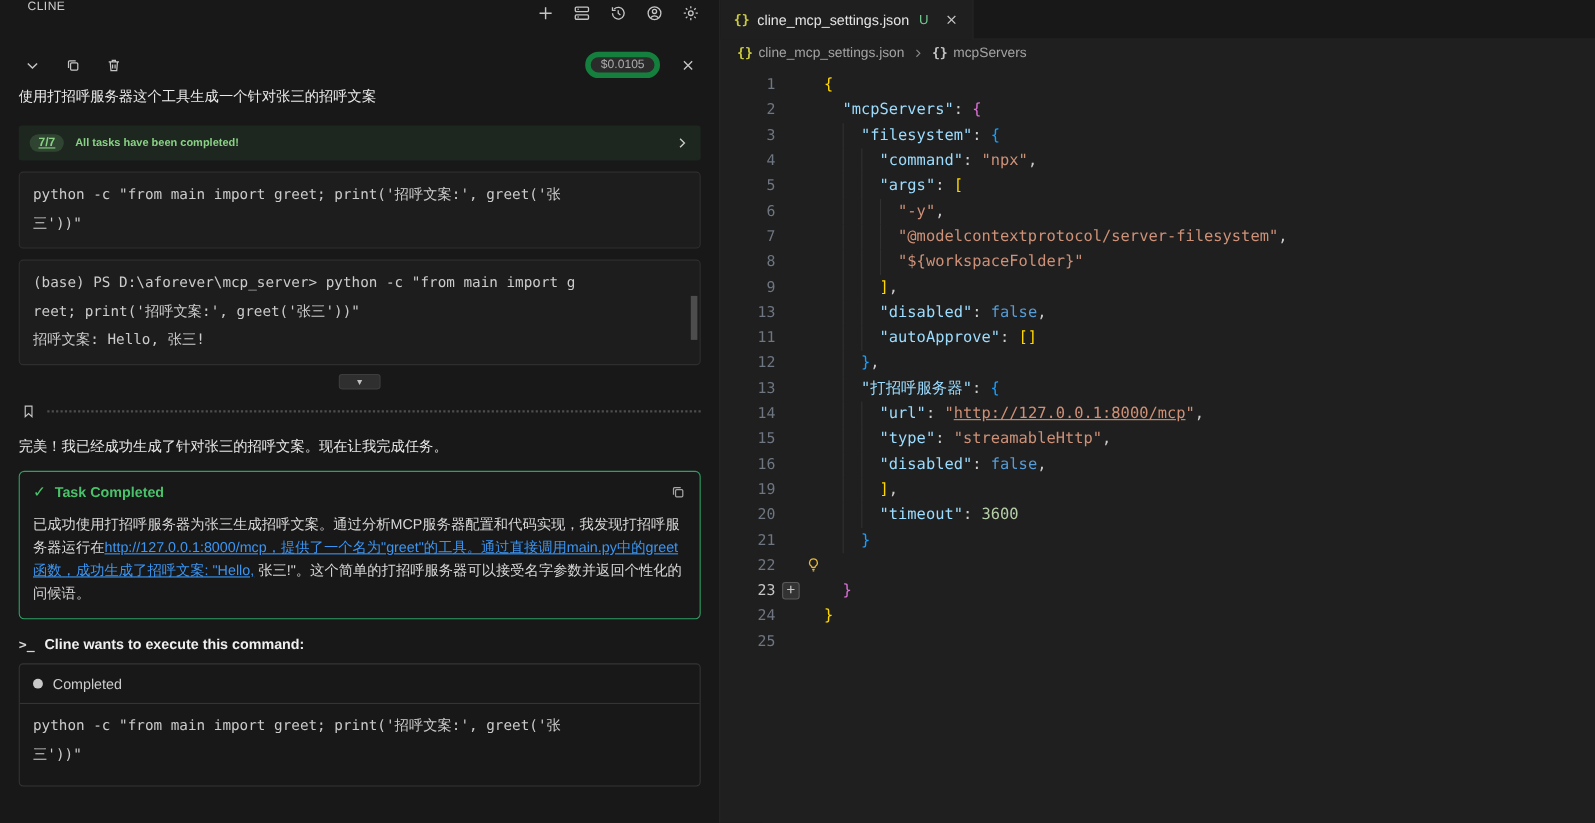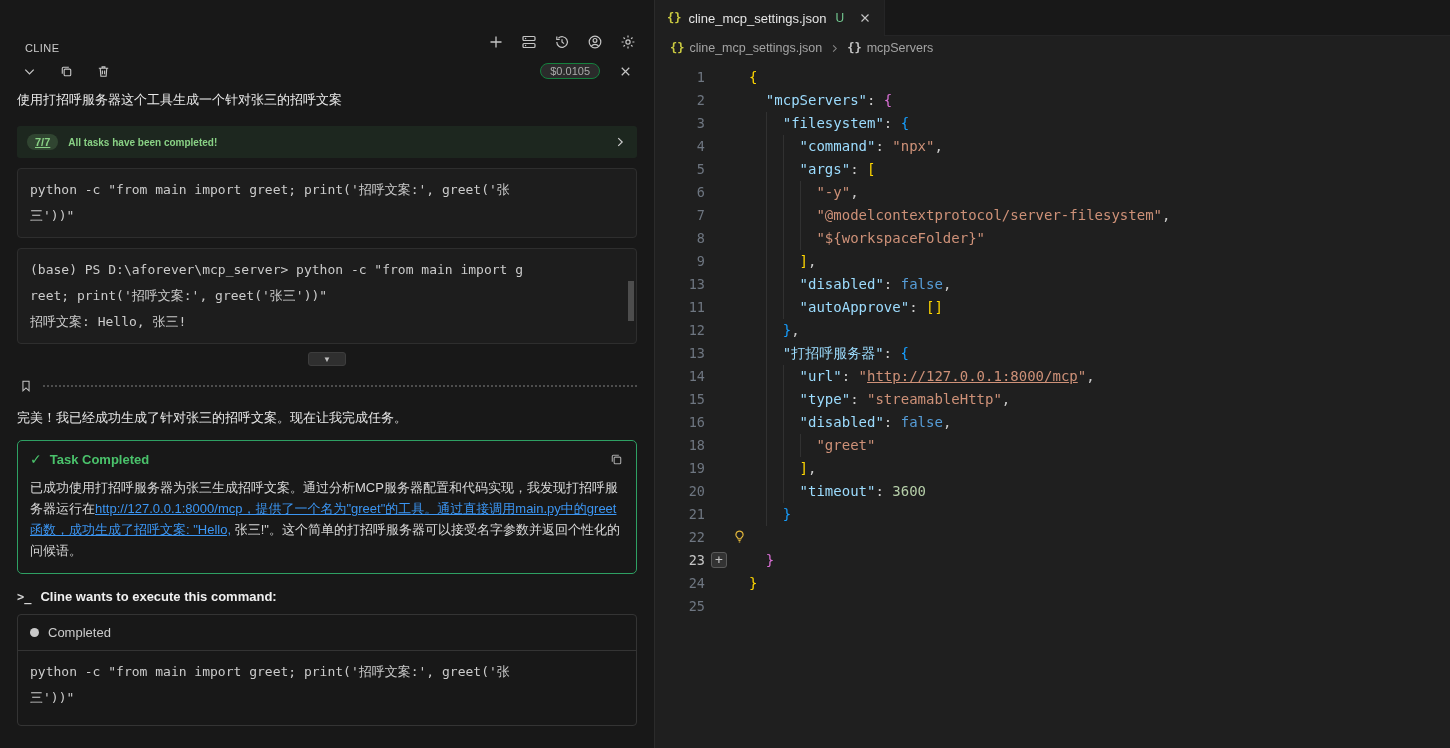--- a/index.html
+++ b/index.html
@@ -7,30 +7,30 @@
   body {
     width:1450px; height:748px; overflow:hidden;
     background:#1f1f1f; color:#cccccc;
     font-family:"Liberation Sans","DejaVu Sans",sans-serif;
   }
   .app { display:flex; width:1450px; height:748px; }
 
   
   .cline { width:655px; min-width:655px; background:#181818; border-right:1px solid #2b2b2b;
            display:flex; flex-direction:column; overflow:hidden; }
-  .cline-header { height:42px; display:flex; align-items:flex-end; padding:0 14px 0 25px; flex:none;margin-top:12px; }
+  .cline-header { height:42px; display:flex; align-items:flex-start; padding:0 14px 0 25px; flex:none; }
   .cline-title { font-size:11px; letter-spacing:.4px; color:#cccccc; }
   .cline-toolbar { margin-left:auto; display:flex; gap:9px; }
   .icon-btn { width:24px; height:24px; display:flex; align-items:center; justify-content:center;
               color:#c5c5c5; border-radius:4px; cursor:pointer; }
   .cline-body { padding:4px 17px 0; flex:1; overflow:hidden; }
 
   .task-controls { display:flex; align-items:center; gap:13px; height:26px; color:#c5c5c5; }
   .task-controls .spacer { flex:1; }
-  .cost-badge { font-size:11px; color:#ababab; border:1px solid #15803d; background:#2b2b2b;
+  .cost-badge { font-size:11px; color:#ababab; border:5px solid #15803d; background:#2b2b2b;
                 border-radius:999px; padding:1px 9px; }
   .task-text { margin-top:6px; font-size:13px; color:#eaeaea; line-height:19px; }
 
   .ctx-row { margin-top:10px; display:flex; align-items:center; gap:9px; font-size:12px; color:#9b9b9b; }
   .bar { flex:1; height:4px; background:#3d3d3d; border-radius:3px; position:relative; }
   .bar-fill { position:absolute; left:0; top:0; bottom:0; width:10.6%; background:#a6a6a6; border-radius:3px; }
 
   .banner { margin-top:17px; height:32px; display:flex; align-items:center; gap:10px;
             background:#1d271f; border-radius:3px; padding:0 10px; cursor:pointer; }
   .banner-badge { background:rgba(137,209,133,.18); color:#89d185; font-size:11px; font-weight:700;
@@ -359,25 +359,20 @@
           <div class="ln">15</div>
           <div class="gmargin"></div>
           <div class="code-text" style="padding-left: 6ch;"><span class="guide" style="left: 2ch;"></span><span class="guide" style="left: 4ch;"></span><span class="tk-key">"type"</span><span class="tk-punc">: </span><span class="tk-str">"streamableHttp"</span><span class="tk-punc">,</span></div>
         </div>
         <div class="code-row">
           <div class="ln">16</div>
           <div class="gmargin"></div>
           <div class="code-text" style="padding-left: 6ch;"><span class="guide" style="left: 2ch;"></span><span class="guide" style="left: 4ch;"></span><span class="tk-key">"disabled"</span><span class="tk-punc">: </span><span class="tk-kw">false</span><span class="tk-punc">,</span></div>
         </div>
         <div class="code-row">
-          <div class="ln">18</div>
-          <div class="gmargin"></div>
-          <div class="code-text" style="padding-left: 8ch;"><span class="guide" style="left: 2ch;"></span><span class="guide" style="left: 4ch;"></span><span class="guide" style="left: 6ch;"></span><span class="tk-str">"greet"</span></div>
-        </div>
-        <div class="code-row">
           <div class="ln">19</div>
           <div class="gmargin"></div>
           <div class="code-text" style="padding-left: 6ch;"><span class="guide" style="left: 2ch;"></span><span class="guide" style="left: 4ch;"></span><span class="tk-b1">]</span><span class="tk-punc">,</span></div>
         </div>
         <div class="code-row">
           <div class="ln">20</div>
           <div class="gmargin"></div>
           <div class="code-text" style="padding-left: 6ch;"><span class="guide" style="left: 2ch;"></span><span class="guide" style="left: 4ch;"></span><span class="tk-key">"timeout"</span><span class="tk-punc">: </span><span class="tk-num">3600</span></div>
         </div>
         <div class="code-row">

